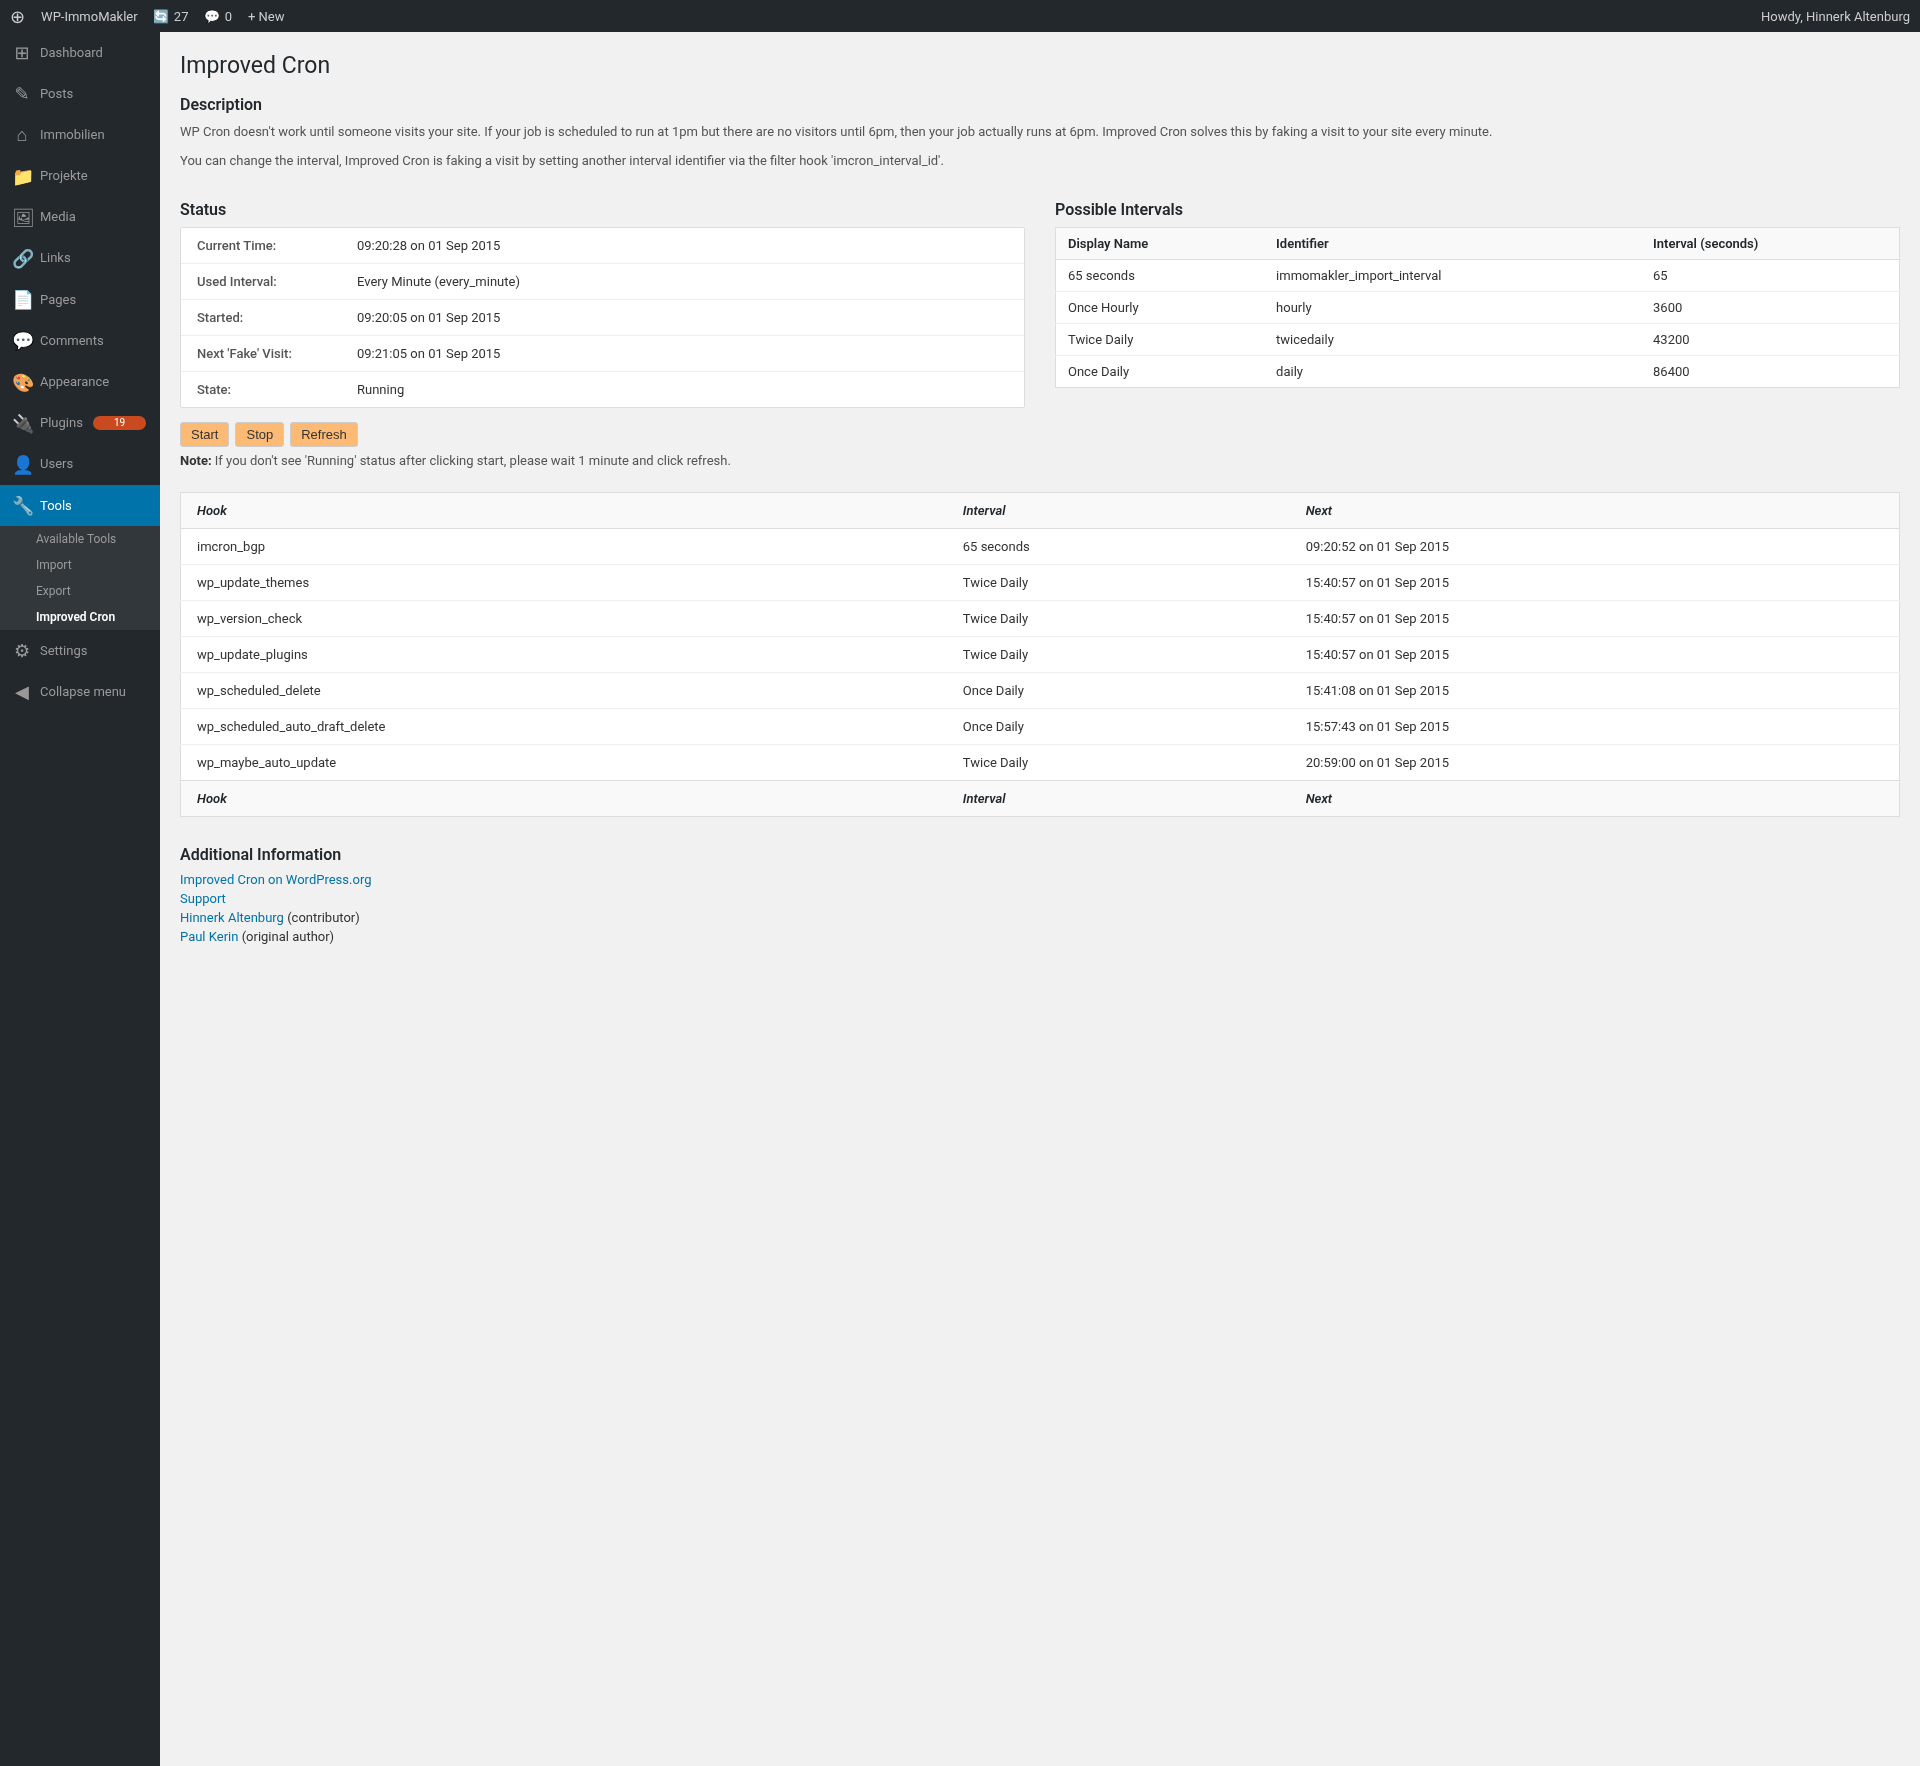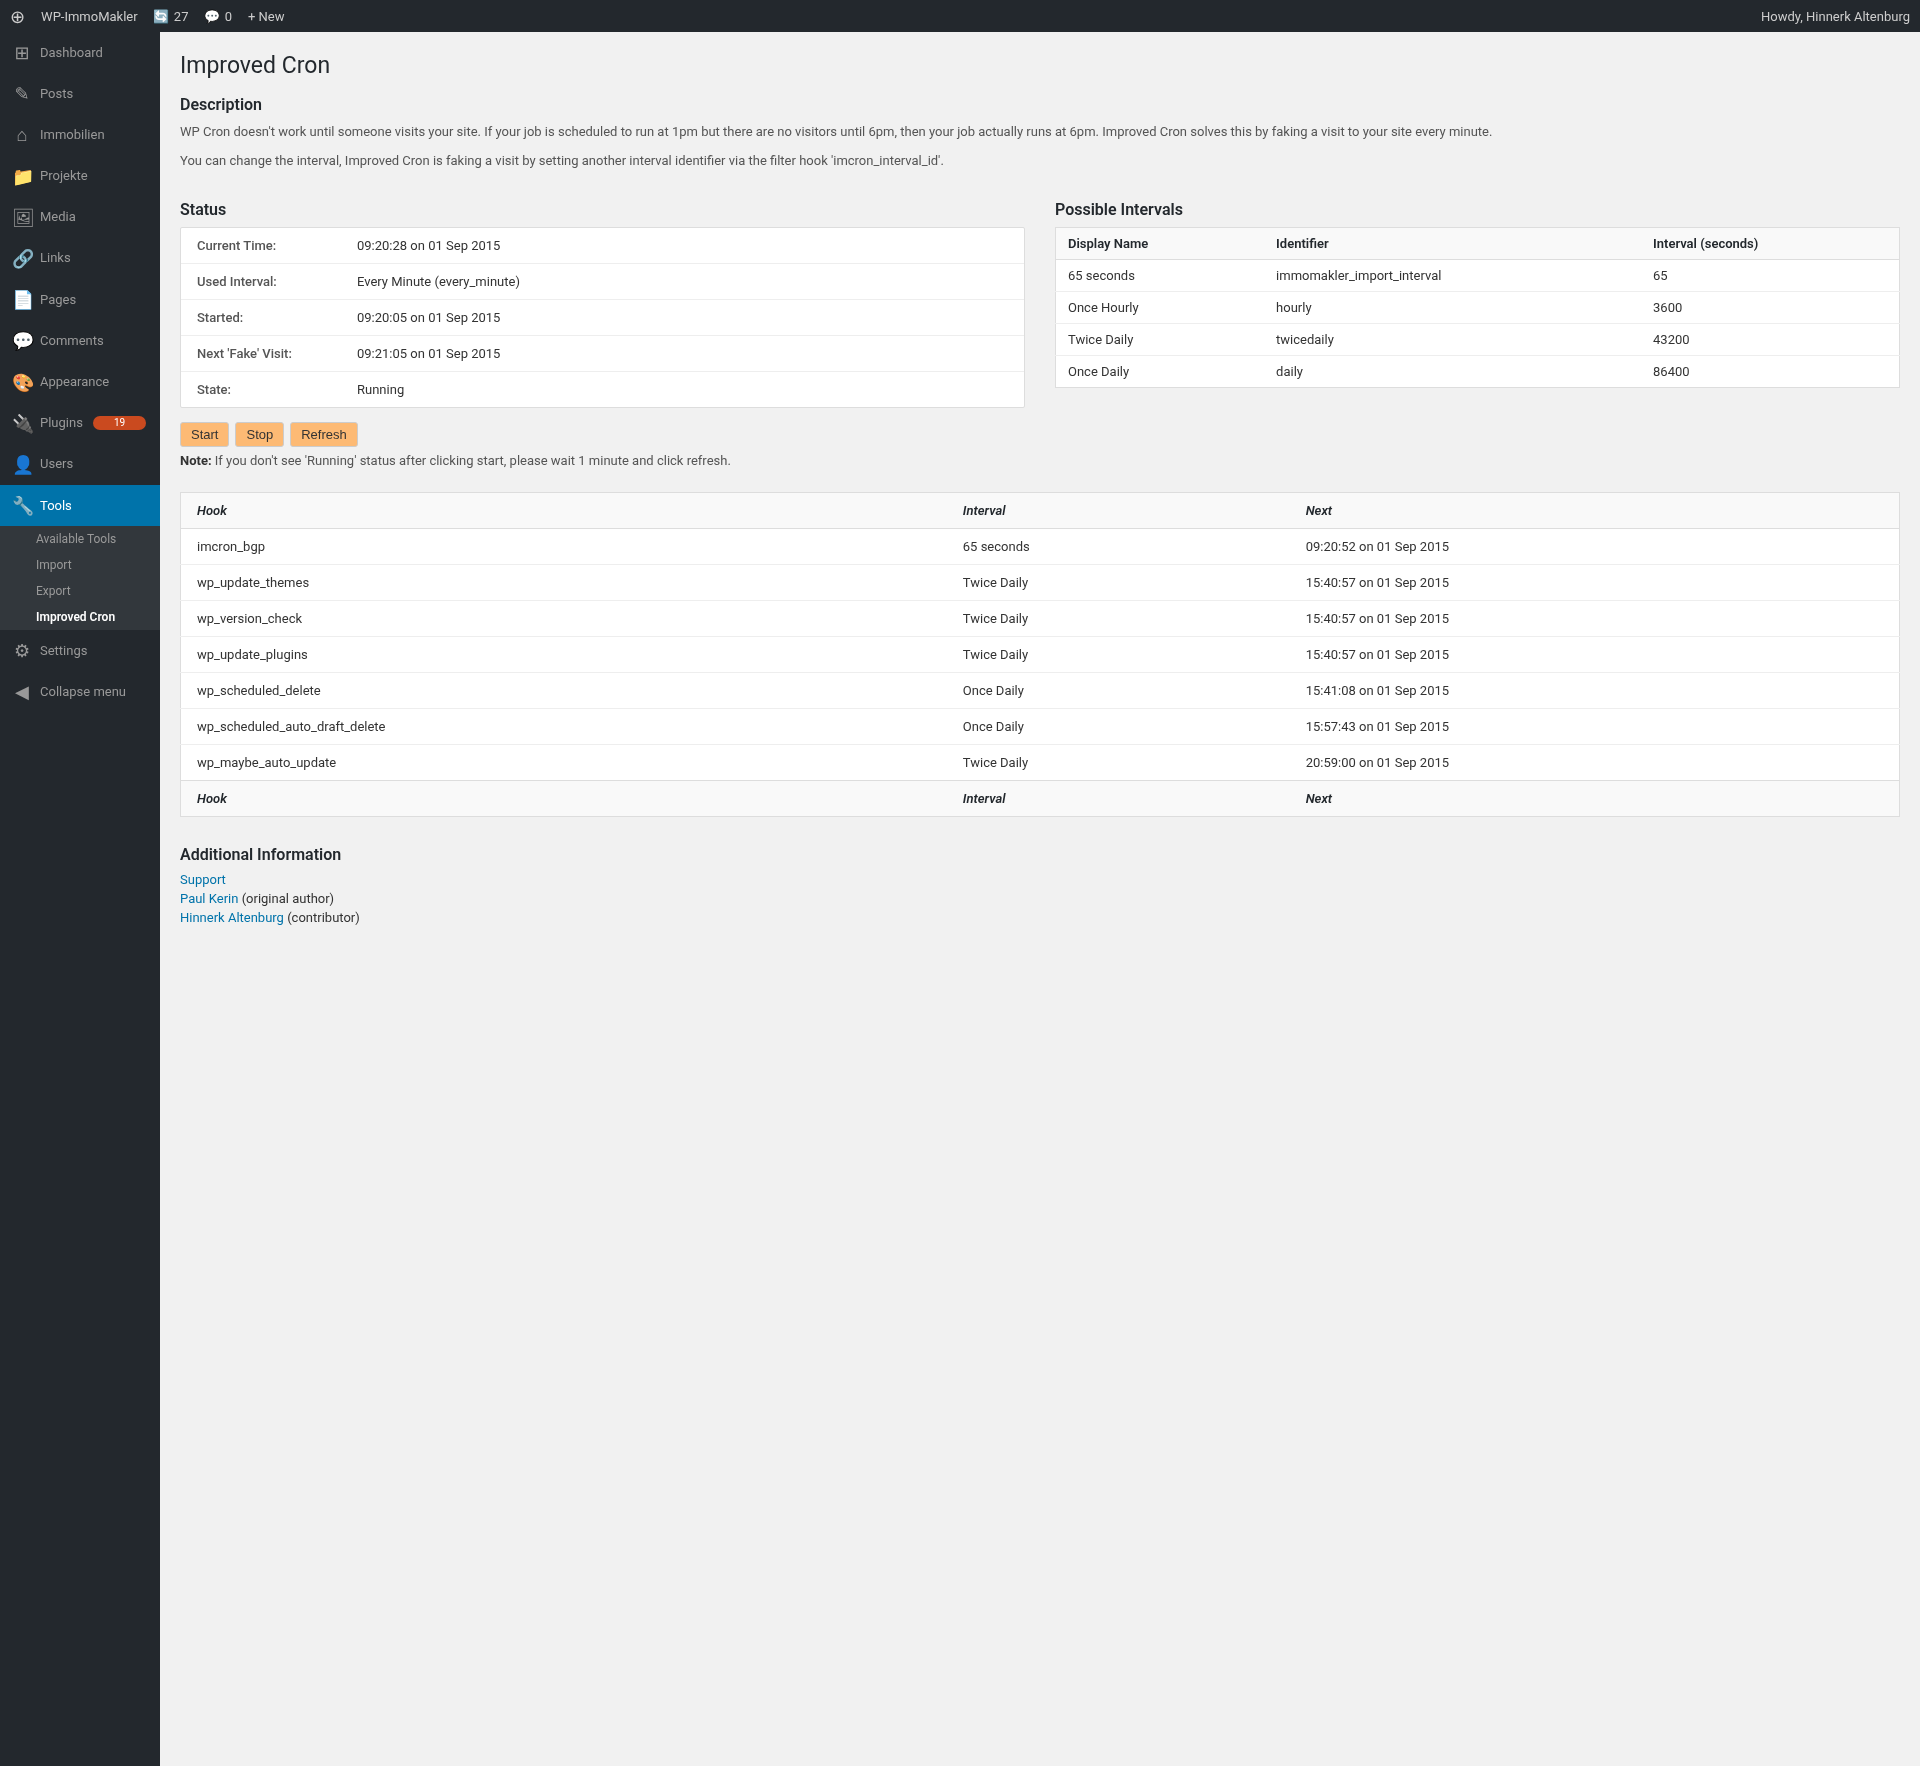--- a/index.html
+++ b/index.html
@@ -387,27 +387,30 @@
               <th>Interval</th>
               <th>Next</th>
             </tr>
           </tfoot>
         </table>
       </div>
 
       <div class="additional-section">
         <h2 class="section-title">Additional Information</h2>
         <p>
+          <a href="#">Improved Cron on WordPress.org</a>
+        </p>
+        <p>
           <a href="#">Support</a>
+        </p>
+        <p>
+          <a href="#">Hinnerk Altenburg</a>
+          <span> (contributor)</span>
         </p>
         <p>
           <a href="#">Paul Kerin</a>
           <span> (original author)</span>
         </p>
-        <p>
-          <a href="#">Hinnerk Altenburg</a>
-          <span> (contributor)</span>
-        </p>
       </div>
 
     </div>
   </div>
 </div>
 
 </body></html>

